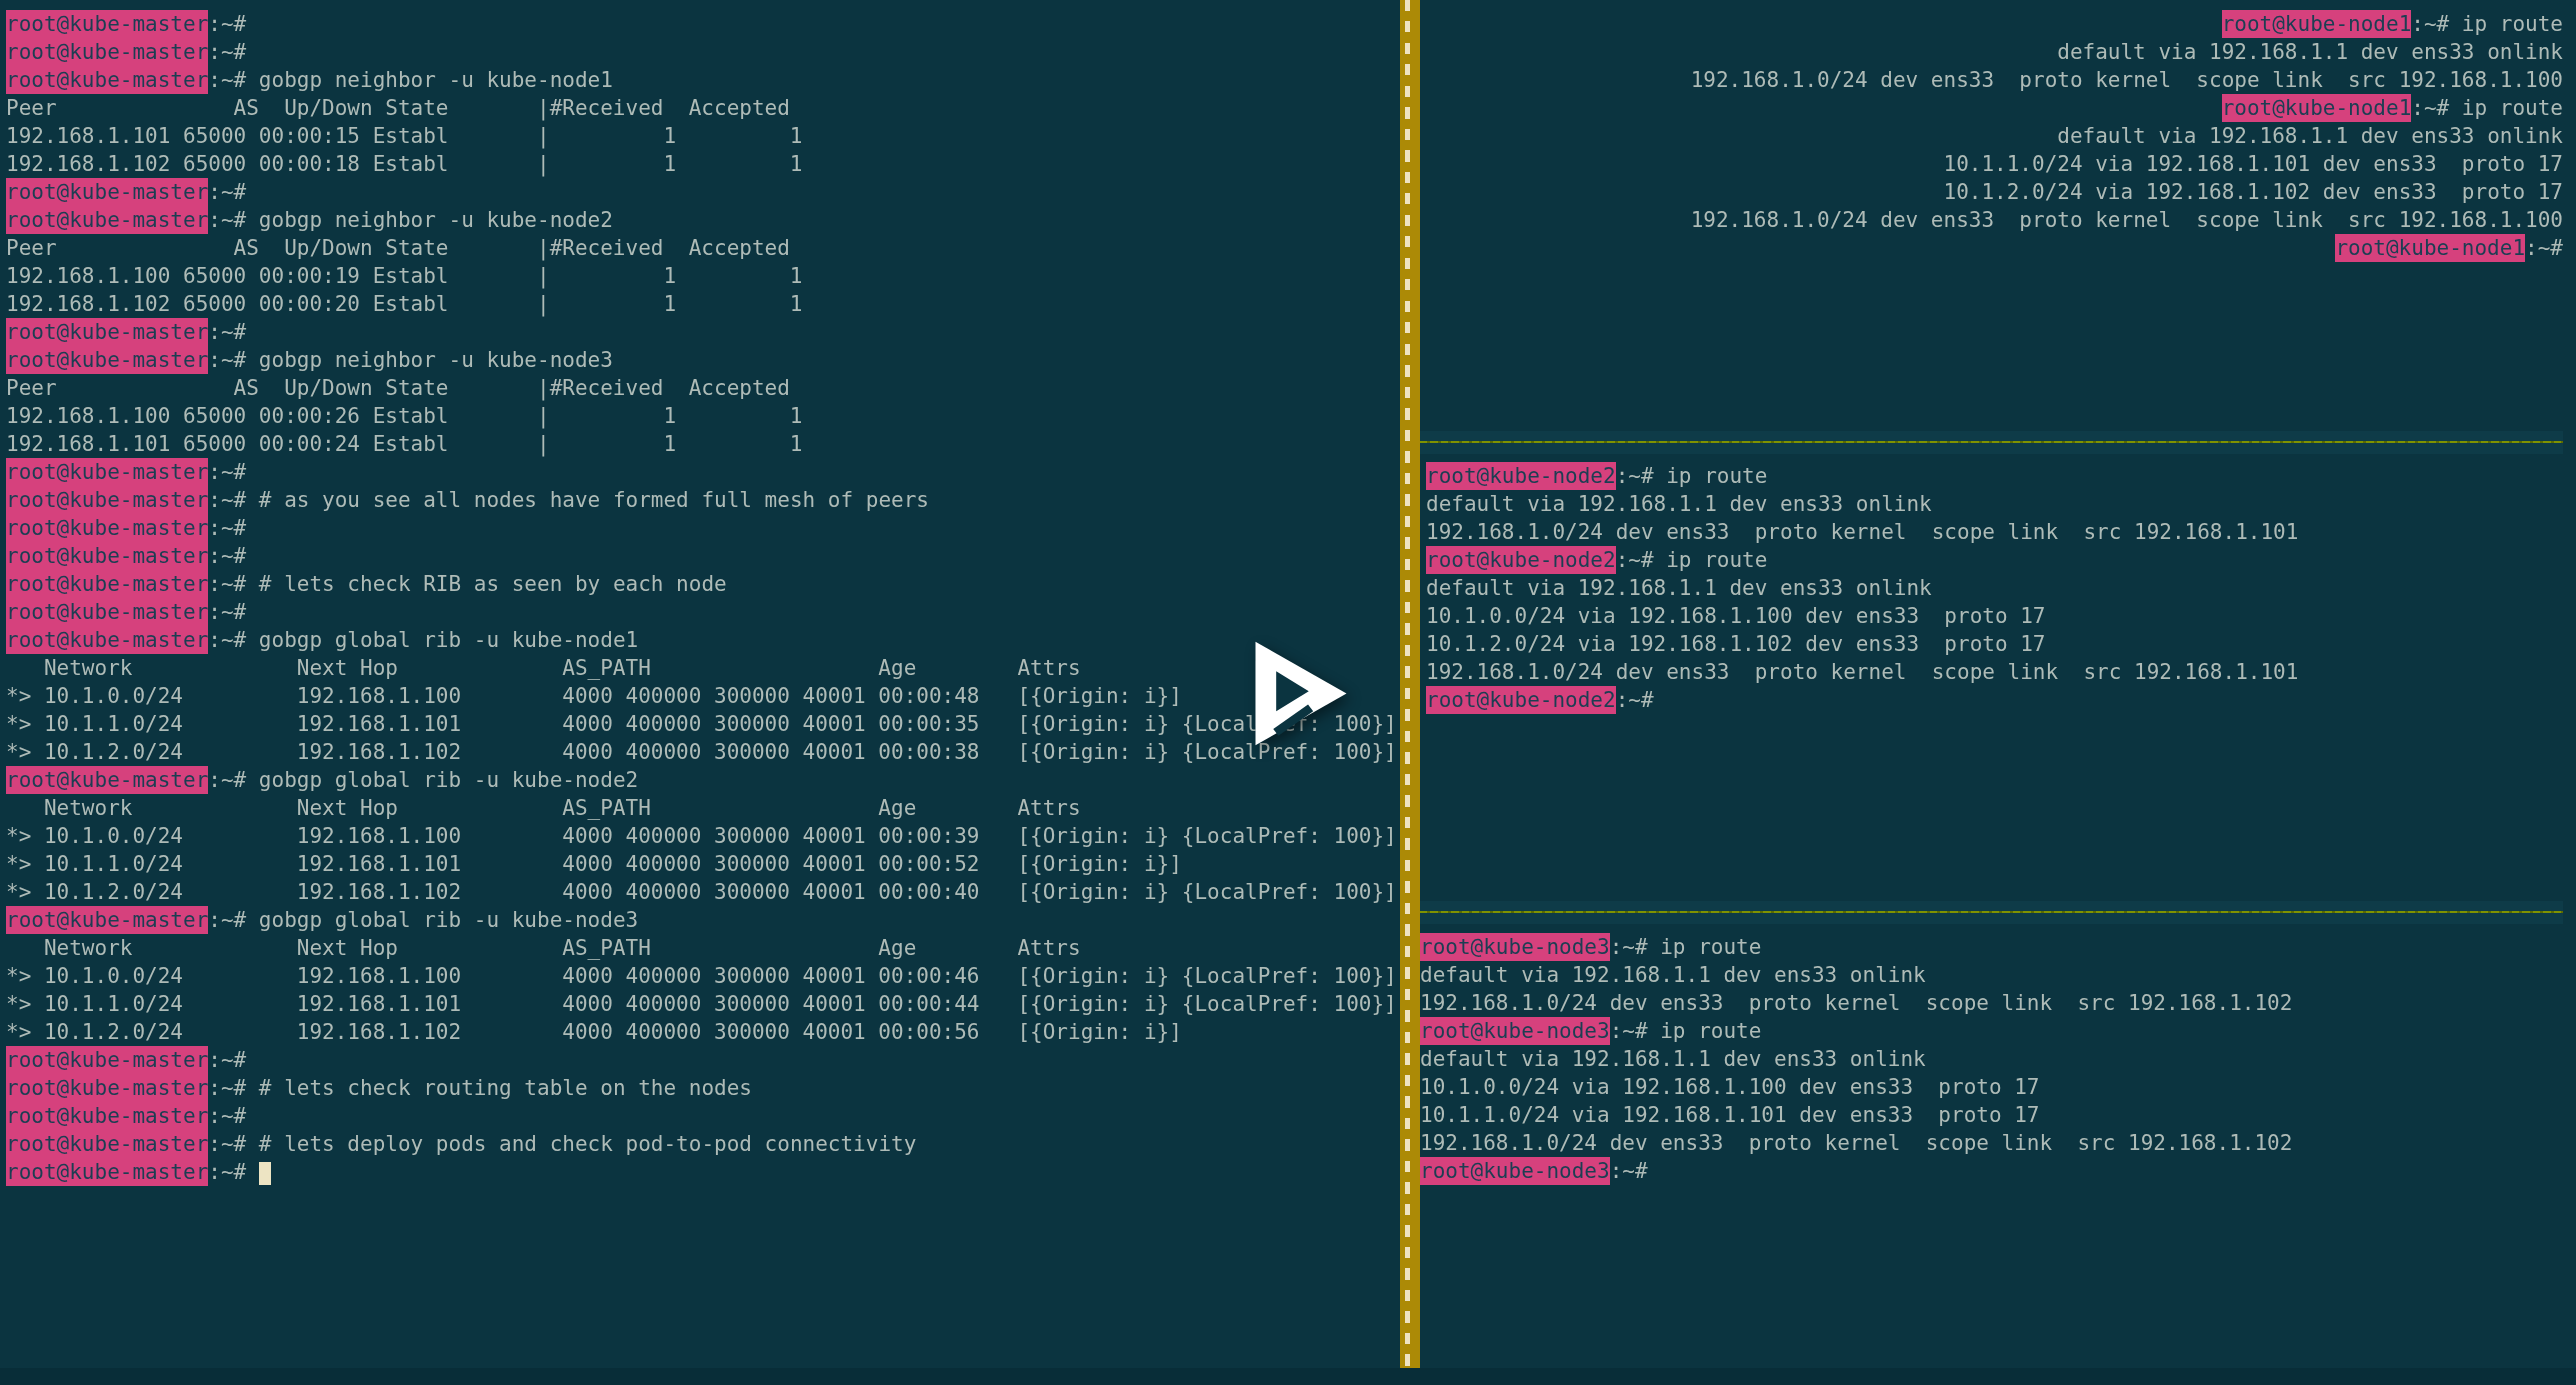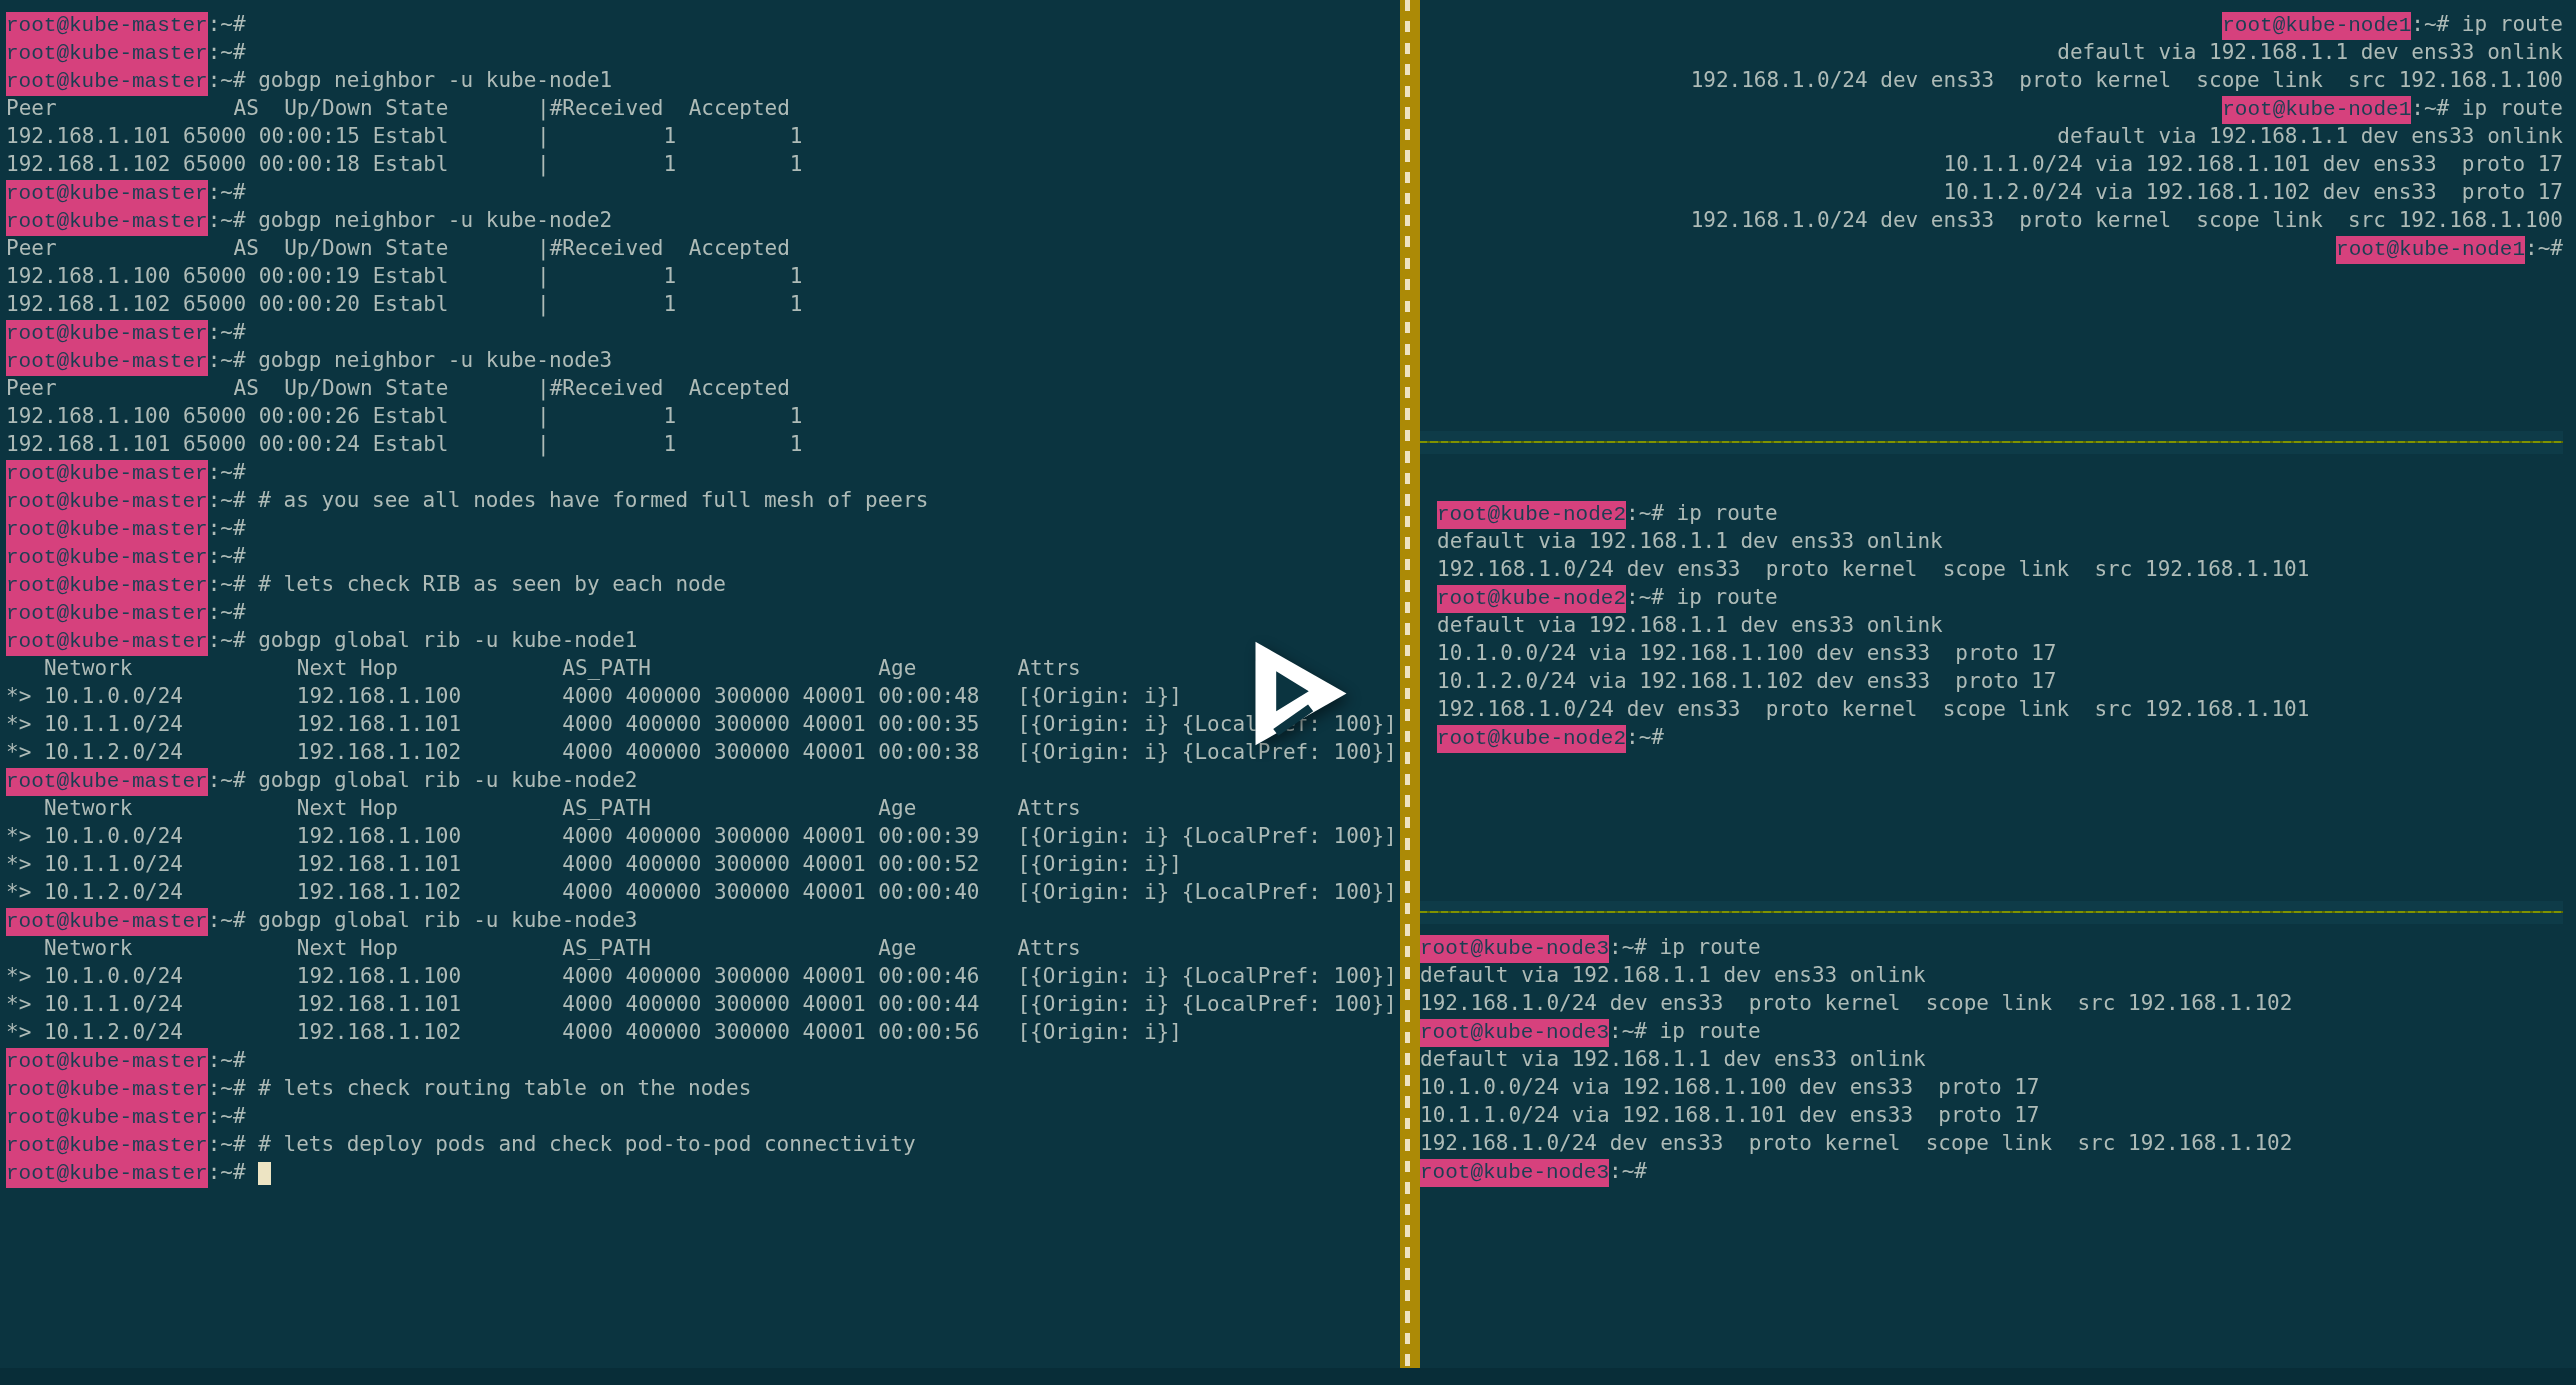--- a/index.html
+++ b/index.html
@@ -10,26 +10,26 @@
   *{margin:0;padding:0;box-sizing:border-box;}
   html,body{width:2576px;height:1386px;}
   body{
     background:var(--bg);
     font-family:"DejaVu Sans Mono","Liberation Mono",monospace;
     font-size:21px; color:var(--fg);
     position:relative; overflow:hidden;
   }
   .pane{position:absolute; white-space:pre;}
   .line{height:28px; line-height:28px; white-space:pre;}
-  .hl{display:inline-block; height:100%; background:var(--pink); color:var(--pink-fg);font-family:Liberation Mono, monospace;}
+  .hl{display:inline-block; height:100%; background:var(--pink); color:var(--pink-fg);}
   .cursor{display:inline-block; width:12.6px; height:23px; background:var(--cursor);
           vertical-align:middle; margin-left:0px;}
   #pane-master{left:0; top:10.4px; width:1400px; padding-left:6px;}
   #pane-node1{left:1420px; top:10.4px;  width:1143px; padding-left:20px;text-align:right;}
-  #pane-node2{left:1420px; top:462px; width:1143px; padding-left:17px;margin-top:37px;}
+  #pane-node2{left:1420px; top:462px; width:1143px; padding-left:6px;}
   #pane-node3{left:1420px; top:933px; width:1143px; }
   .vdivider{
     position:absolute; left:1400px; top:0; width:20px; height:1368px;
     background:var(--gold);
   }
   .vdash{
     position:absolute; left:4.5px; top:0; width:5.2px; height:100%;
     background:repeating-linear-gradient(180deg, var(--dash) 0 11px, transparent 11px 21.5px);
   }
   .hsplit{position:absolute; left:1420px; width:1143px; height:23px;}

